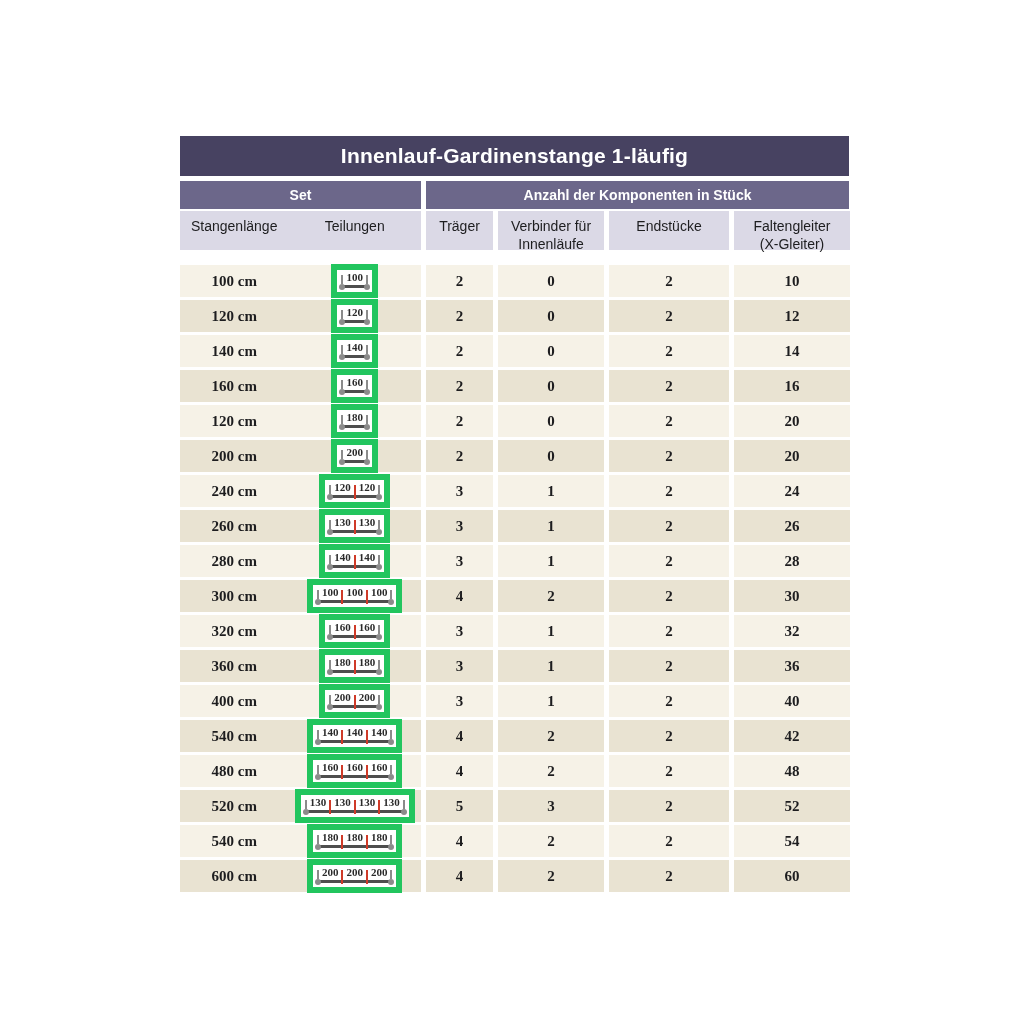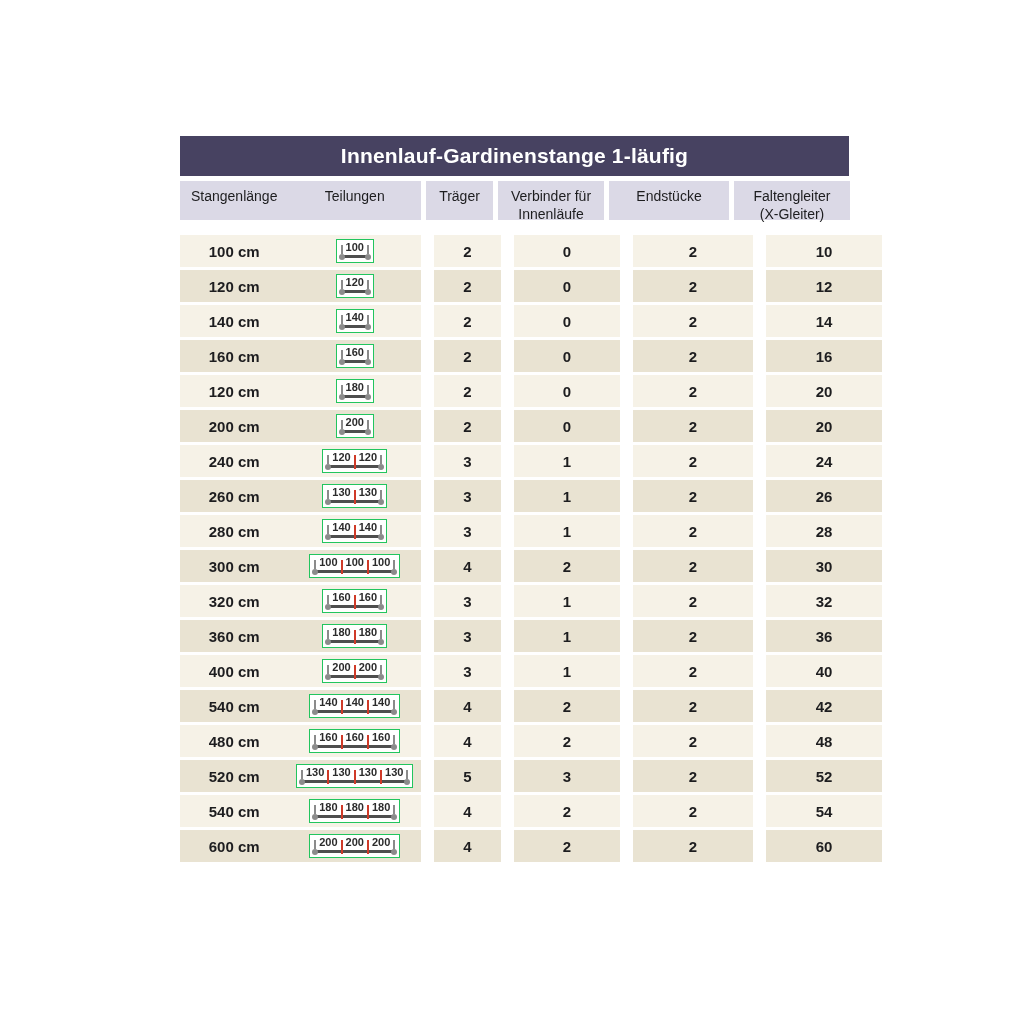--- a/index.html
+++ b/index.html
@@ -39,35 +39,35 @@
   .colhead{
     background:var(--header-bg);height:39px;box-sizing:border-box;
     font-size:14px;line-height:1.3;text-align:center;padding-top:6px;
   }
   .set-head{display:flex;padding-top:0;}
   .set-head .sub{padding-top:6px;box-sizing:border-box;}
   .set-head .sub:first-child{flex:0 0 45%;}
   .set-head .sub:last-child{flex:1;}
 
   .rows{display:flex;flex-direction:column;row-gap:3px;}
-  .row{display:grid;grid-template-columns:241px 67px 106px 120px 116px;column-gap:13px;}
+  .row{display:grid;grid-template-columns:241px 67px 106px 120px 116px;column-gap:5px;font-family:Liberation Serif, serif;}
   .cell{
     height:32px;display:flex;align-items:center;justify-content:center;
     font-size:15px;font-weight:bold;
   }
   .row.light .cell{background:var(--row-light);}
   .row.dark  .cell{background:var(--row-dark);}
 
   .set-cell{justify-content:flex-start;}
   .len{flex:0 0 45%;text-align:center;}
   .rod-wrap{flex:1;display:flex;justify-content:center;}
 
   
   .rod{
-    background:#fff;border:1px solid #22c55e;
+    background:#fff;border:6px solid #22c55e;
     display:inline-block;padding:2px 4px 4px;
   }
   .rod-top{display:flex;align-items:flex-end;position:relative;z-index:2;}
   .segnum{
     font-size:11px;line-height:11px;font-weight:bold;color:#2b2b2b;
     padding:0 3px 2px;white-space:nowrap;
   }
   .tick{display:block;width:2px;}
   .tick.end{height:9px;background:var(--rod-gray);margin-bottom:1px;}
   .tick.join{height:14px;background:var(--accent-red);margin-bottom:-4px;}
@@ -82,20 +82,24 @@
   .rod-line::before{left:-2px;}
   .rod-line::after{right:-2px;}
 </style>
 </head>
 <body>
 
 <div class="spec-table">
 
   <div class="title-bar">Innenlauf-Gardinenstange 1-läufig</div>
 
+  <div class="group-row">
+    <div class="group">Set</div>
+    <div class="group">Anzahl der Komponenten in Stück</div>
+  </div>
 
   <div class="cols colhead-row">
     <div class="colhead set-head">
       <span class="sub">Stangenlänge</span>
       <span class="sub">Teilungen</span>
     </div>
     <div class="colhead">Träger</div>
     <div class="colhead">
       <span style="display:block">Verbinder für</span>
       <span style="display:block">Innenläufe</span>

